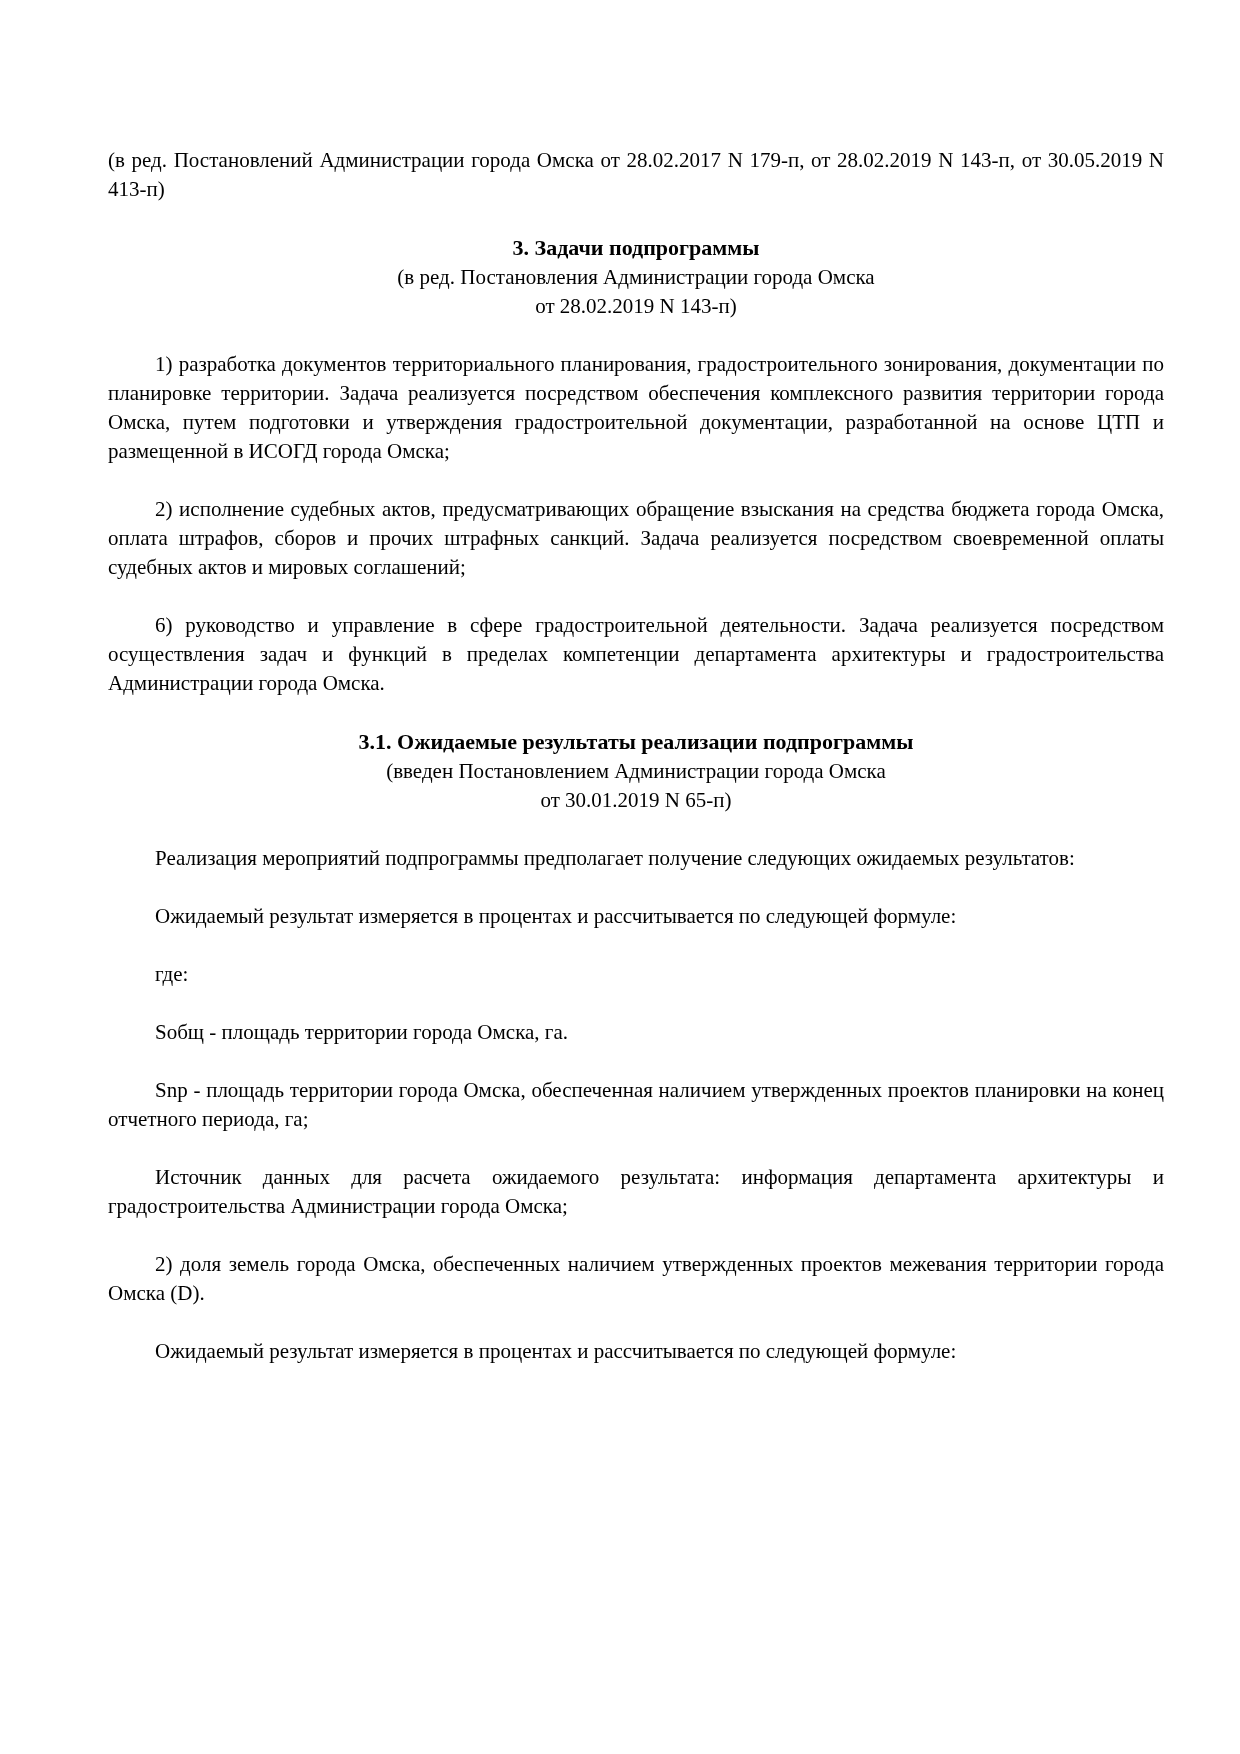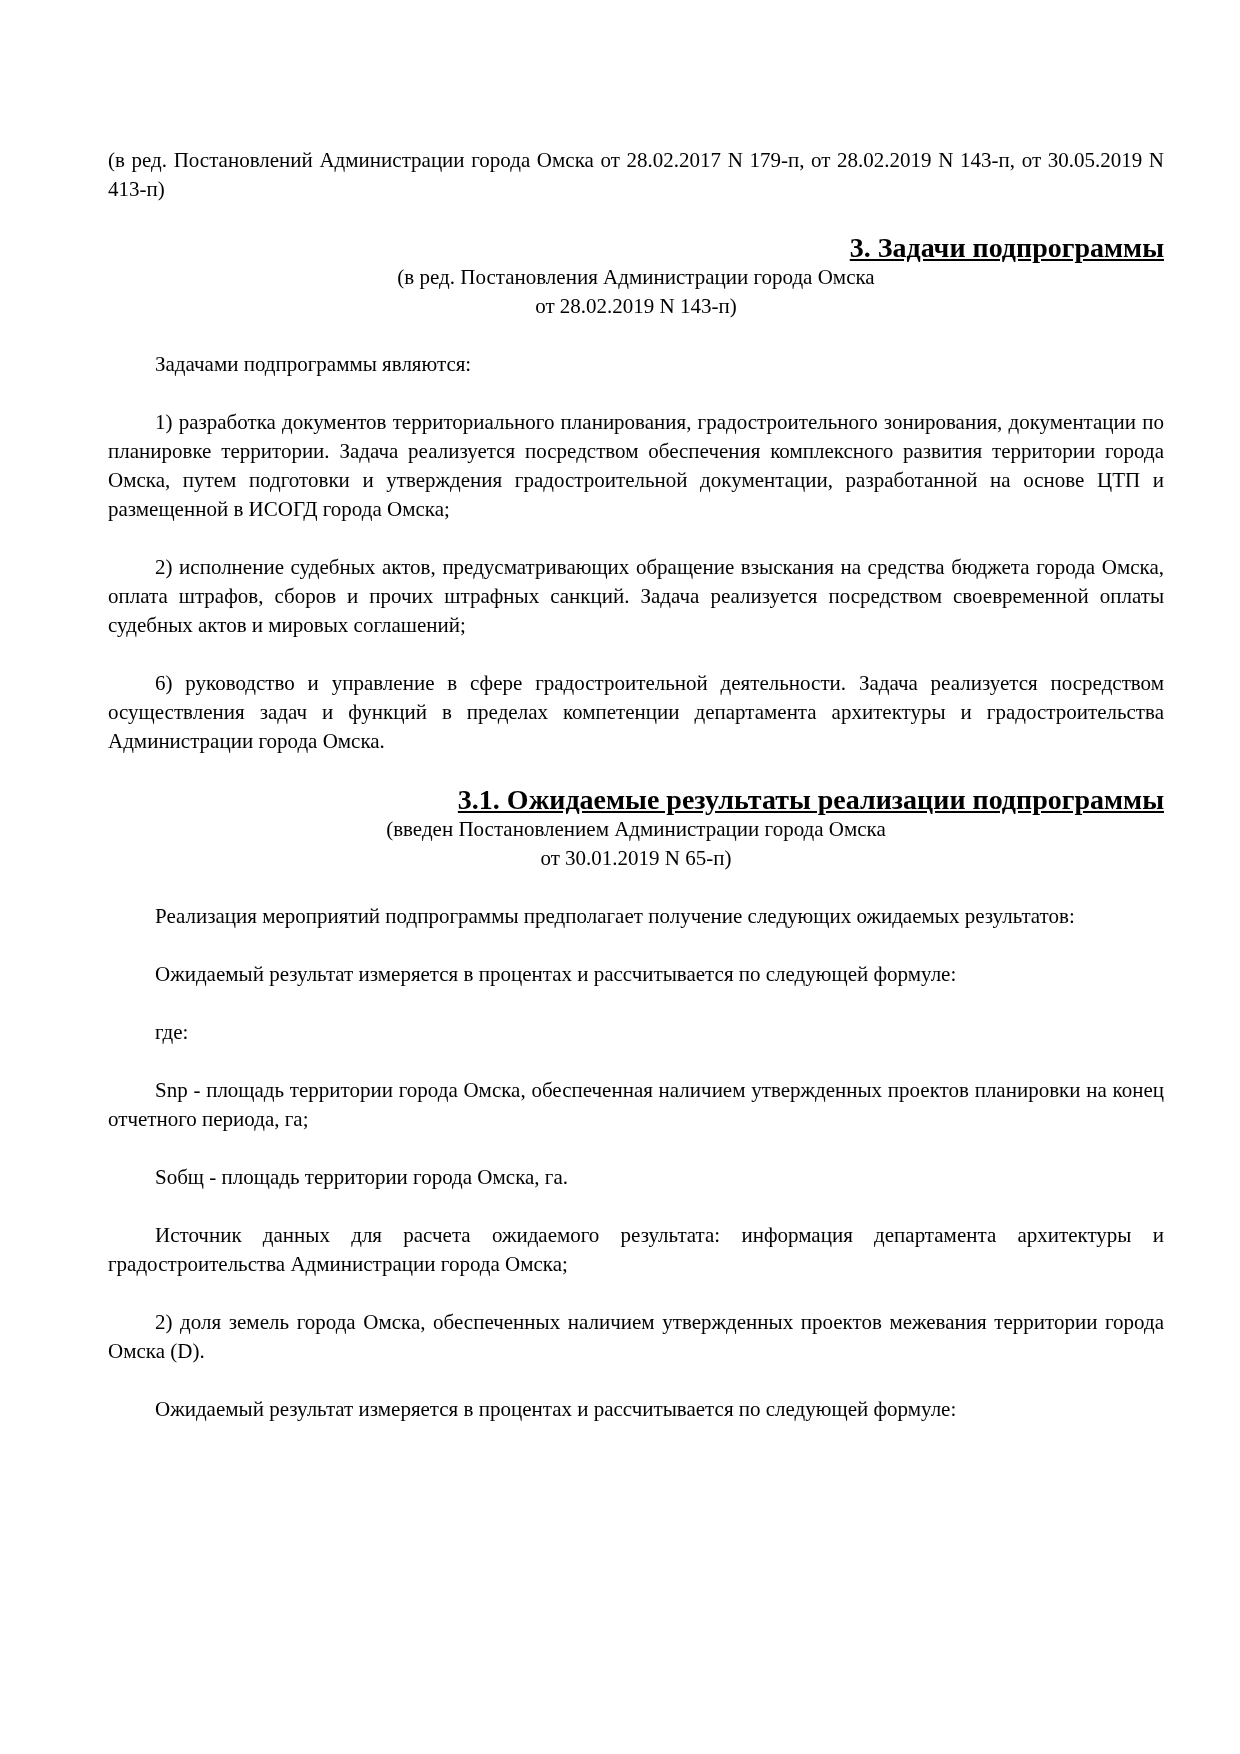--- a/index.html
+++ b/index.html
@@ -22,26 +22,25 @@
     text-indent: 47px;
   }
   .para.flush {
     text-indent: 0;
   }
   .section-head {
     margin: 22px 0 29px 0;
   }
   .section-title {
     font-weight: bold;
-    font-size: 28px;
+    font-size: 22px;
     line-height: 30px;
-    text-align: right;
+    text-align: center;
     margin: 0;
     text-indent: 0;
-    text-decoration: underline;
   }
   .center-line {
     text-align: center;
     text-indent: 0;
     margin: 0;
   }
   .formula {
     text-align: center;
     text-indent: 0;
     margin: 0 0 29px 0;
@@ -53,43 +52,42 @@
 <div class="page">
 
   <p class="para flush">(в ред. Постановлений Администрации города Омска от 28.02.2017 N 179-п, от 28.02.2019 N 143-п, от 30.05.2019 N 413-п)</p>
 
   <div class="section-head">
     <h2 class="section-title">3. Задачи подпрограммы</h2>
     <div class="center-line">(в ред. Постановления Администрации города Омска</div>
     <div class="center-line">от 28.02.2019 N 143-п)</div>
   </div>
 
-  <p class="para">Задачами подпрограммы являются:</p>
 
   <p class="para">1) разработка документов территориального планирования, градостроительного зонирования, документации по планировке территории. Задача реализуется посредством обеспечения комплексного развития территории города Омска, путем подготовки и утверждения градостроительной документации, разработанной на основе ЦТП и размещенной в ИСОГД города Омска;</p>
   <p class="para">2) исполнение судебных актов, предусматривающих обращение взыскания на средства бюджета города Омска, оплата штрафов, сборов и прочих штрафных санкций. Задача реализуется посредством своевременной оплаты судебных актов и мировых соглашений;</p>
   <p class="para">6) руководство и управление в сфере градостроительной деятельности. Задача реализуется посредством осуществления задач и функций в пределах компетенции департамента архитектуры и градостроительства Администрации города Омска.</p>
 
   <div class="section-head">
     <h2 class="section-title">3.1. Ожидаемые результаты реализации подпрограммы</h2>
     <div class="center-line">(введен Постановлением Администрации города Омска</div>
     <div class="center-line">от 30.01.2019 N 65-п)</div>
   </div>
 
   <p class="para">Реализация мероприятий подпрограммы предполагает получение следующих ожидаемых результатов:</p>
 
 
   <p class="para">Ожидаемый результат измеряется в процентах и рассчитывается по следующей формуле:</p>
 
 
   <p class="para">где:</p>
 
+  <p class="para">Sобщ - площадь территории города Омска, га.</p>
+
   <p class="para">Snp - площадь территории города Омска, обеспеченная наличием утвержденных проектов планировки на конец отчетного периода, га;</p>
-
-  <p class="para">Sобщ - площадь территории города Омска, га.</p>
 
   <p class="para">Источник данных для расчета ожидаемого результата: информация департамента архитектуры и градостроительства Администрации города Омска;</p>
 
   <p class="para">2) доля земель города Омска, обеспеченных наличием утвержденных проектов межевания территории города Омска (D).</p>
 
   <p class="para">Ожидаемый результат измеряется в процентах и рассчитывается по следующей формуле:</p>
 
 </div>
 
 </body></html>

